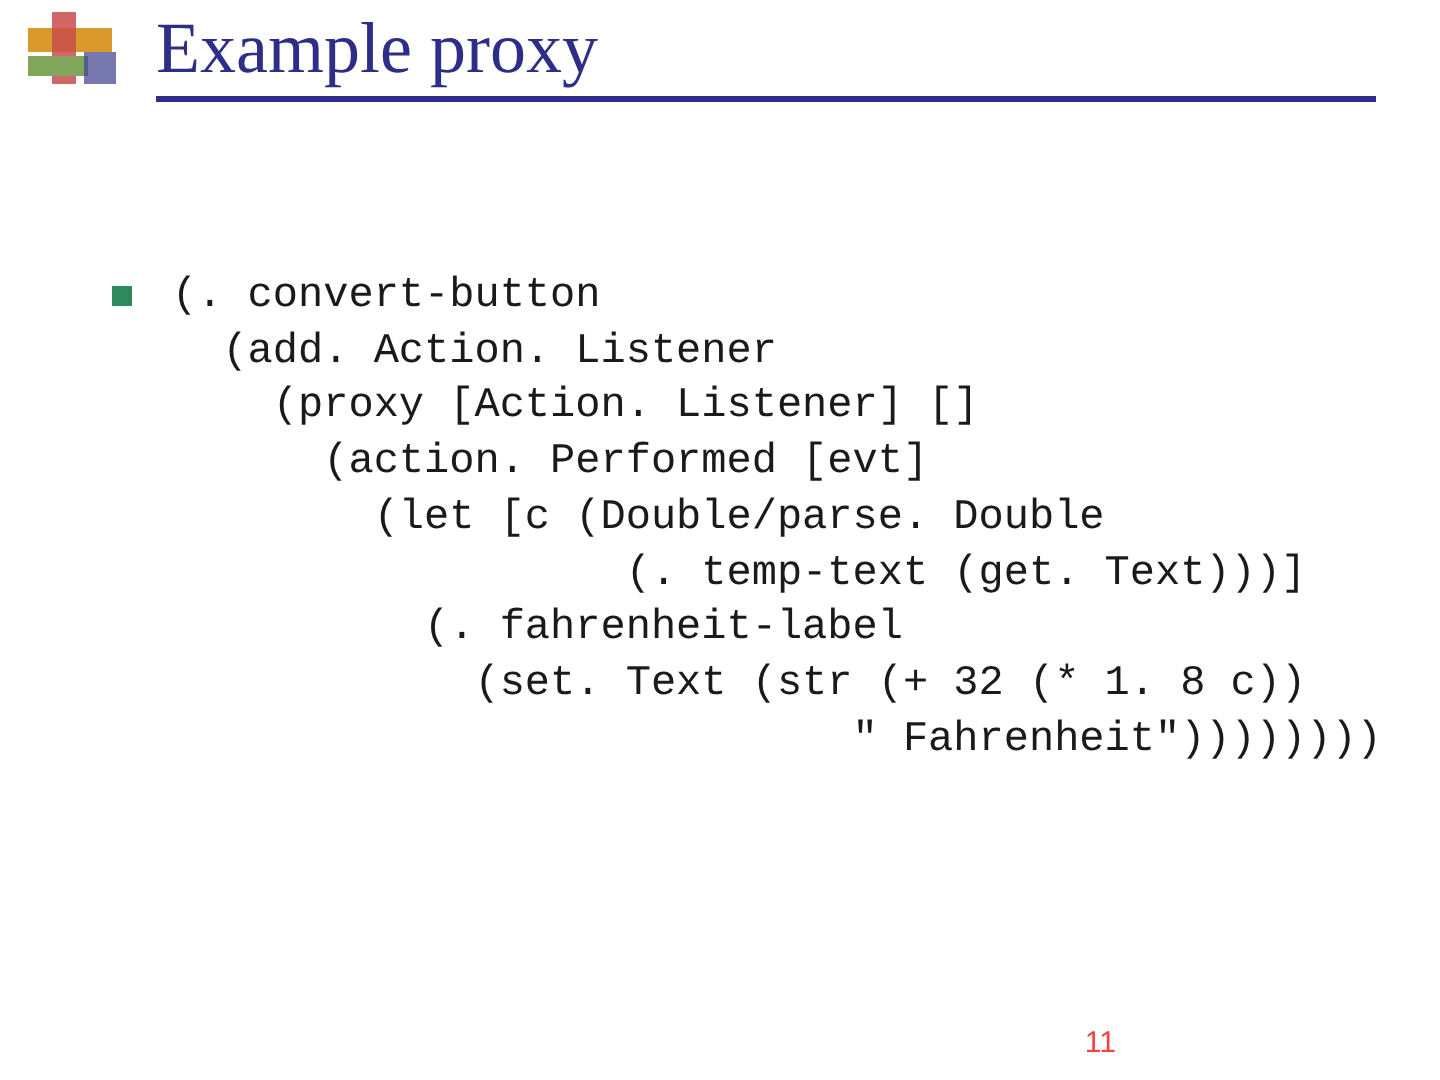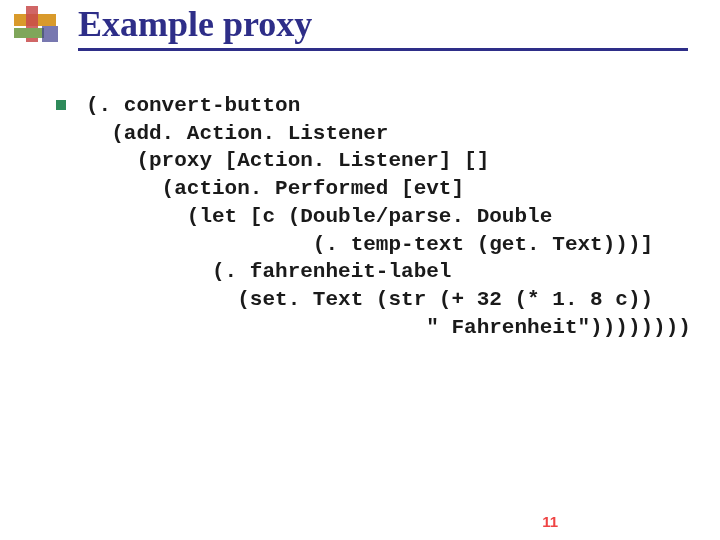--- a/index.html
+++ b/index.html
@@ -9,21 +9,20 @@
     height: 540px;
     background: #ffffff;
     font-family: "Times New Roman", Times, serif;
     position: relative;
     overflow: hidden;
   }
   .slide {
     width: 572px;
     height: 540px;
     position: relative;
-    font-weight: bold;
   }
   .logo {
     position: absolute;
     left: 14px;
     top: 6px;
     width: 56px;
     height: 42px;
   }
   .logo .bar-h1 { position:absolute; left:0;  top:8px;  width:42px; height:12px; background:#d99a2b; }
   .logo .bar-h2 { position:absolute; left:0;  top:22px; width:30px; height:10px; background:#7fa65a; }
@@ -53,20 +52,21 @@
   .body {
     position: absolute;
     left: 56px;
     top: 92px;
     right: 20px;
   }
   .bullet-row {
     display: flex;
     align-items: flex-start;
     gap: 20px;
+    margin-top: 43px;
   }
   .bullet-square {
     width: 10px;
     height: 10px;
     background: #2e8a5a;
     flex: 0 0 auto;
     margin-top: 8px;
   }
   .code {
     font-family: Consolas, "Courier New", monospace;

